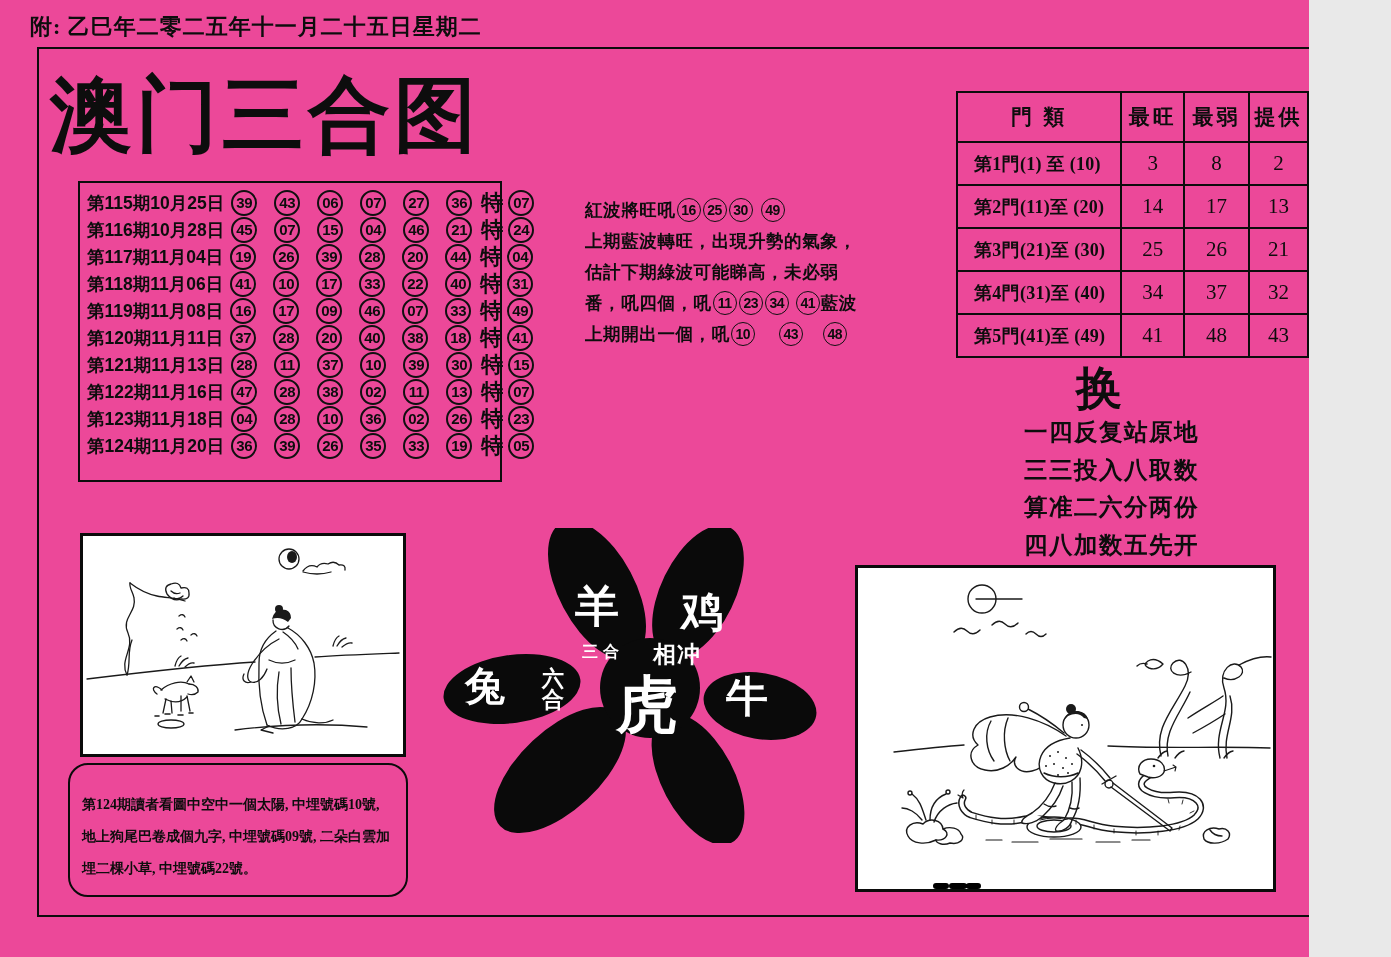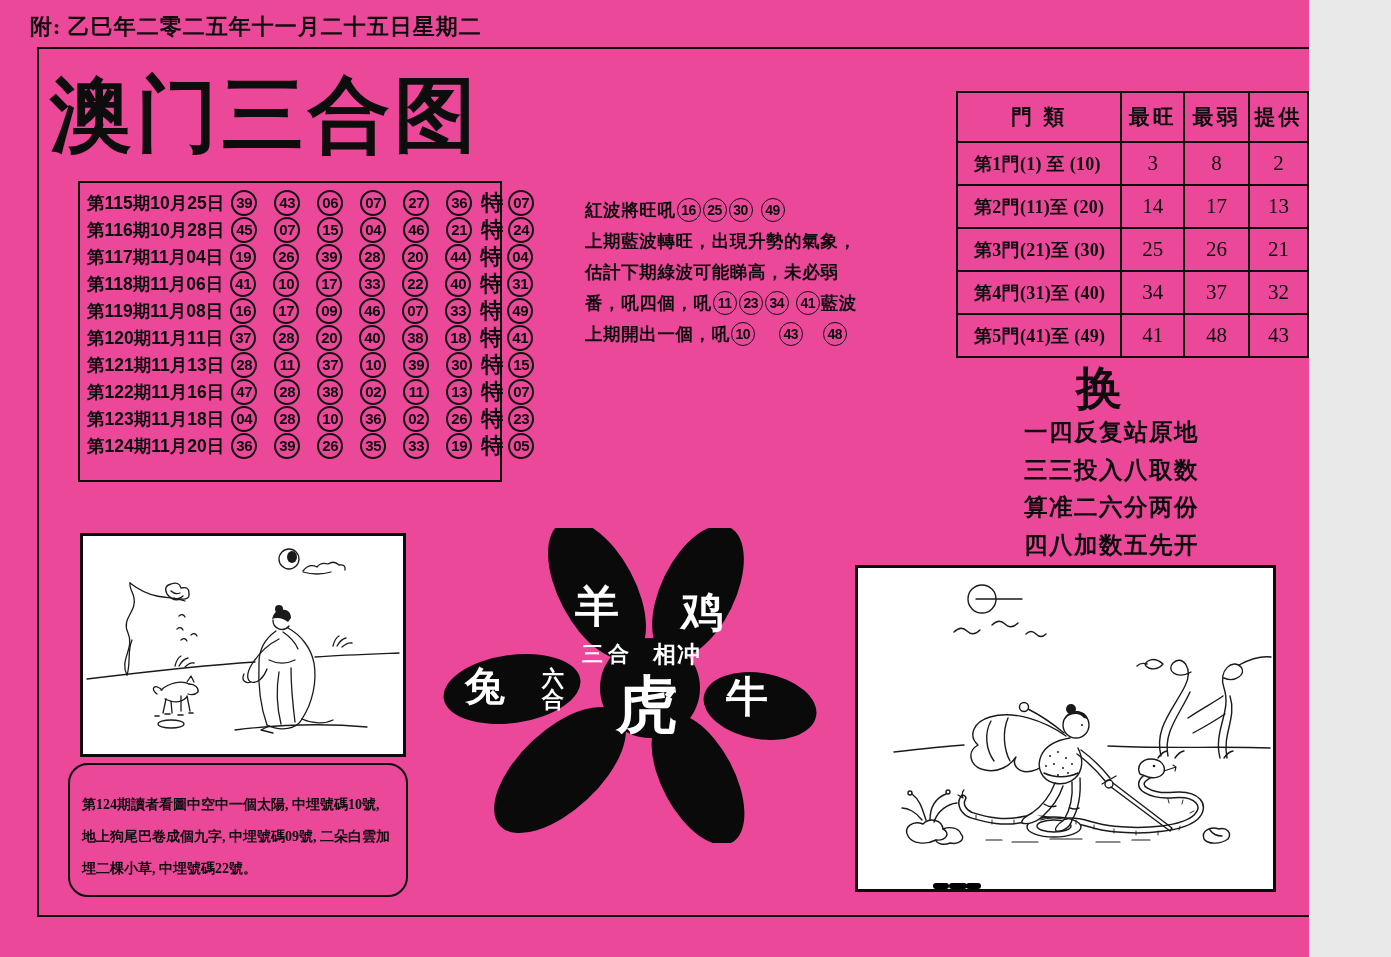--- a/index.html
+++ b/index.html
@@ -44,21 +44,21 @@
 
   .note-box{position:absolute;left:68px;top:763px;width:340px;height:134px;border:2.5px solid #0b0b0b;
             border-radius:20px;box-sizing:border-box;padding:24px 12px;font-size:14px;font-weight:700;
             line-height:32px;}
 
   .flower{position:absolute;left:432px;top:528px;width:395px;height:315px;}
   .flower svg{position:absolute;left:0;top:0;}
   .fl-label{position:absolute;color:#fff;font-weight:700;line-height:1;font-family:"DejaVu Sans",sans-serif;}
   .fl-yang{left:143px;top:56px;font-size:44px;}
   .fl-ji{left:249px;top:63px;font-size:42px;}
-  .fl-sanhe{left:150px;top:116px;font-size:21px;letter-spacing:5px;}
+  .fl-sanhe{left:150px;top:116px;font-size:16px;letter-spacing:5px;}
   .fl-xiangchong{left:221px;top:115px;font-size:23px;letter-spacing:1px;}
   .fl-tu{left:33px;top:138px;font-size:40px;}
   .fl-liuhe{left:110px;top:140px;font-size:22px;display:flex;flex-direction:column;line-height:21px;}
   .fl-hu{left:184px;top:146px;font-size:62px;}
   .fl-niu{left:294px;top:148px;font-size:42px;}
 </style>
 </head>
 <body>
 
 <div class="page">

